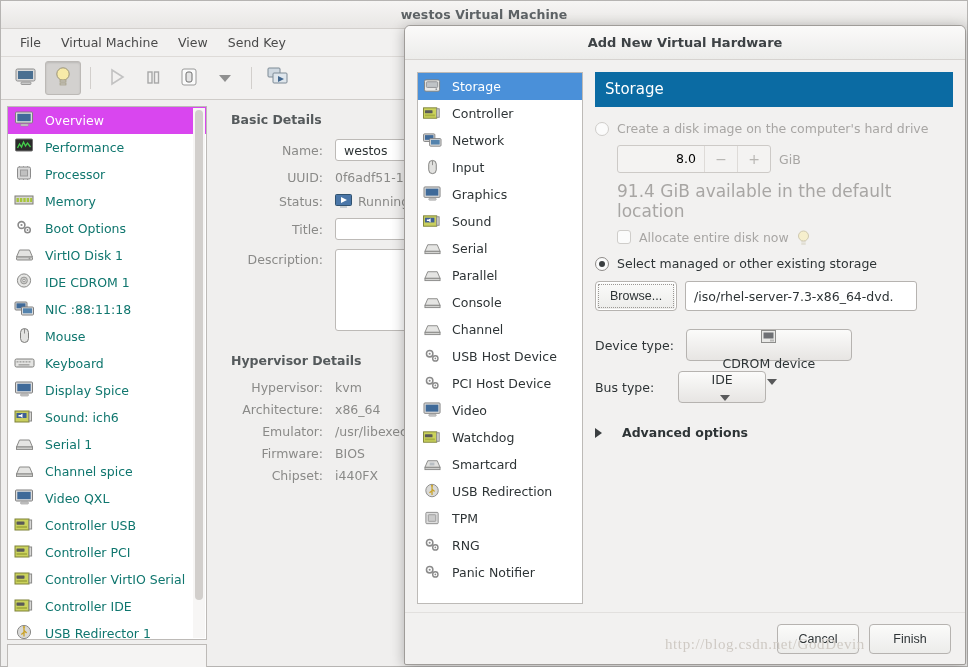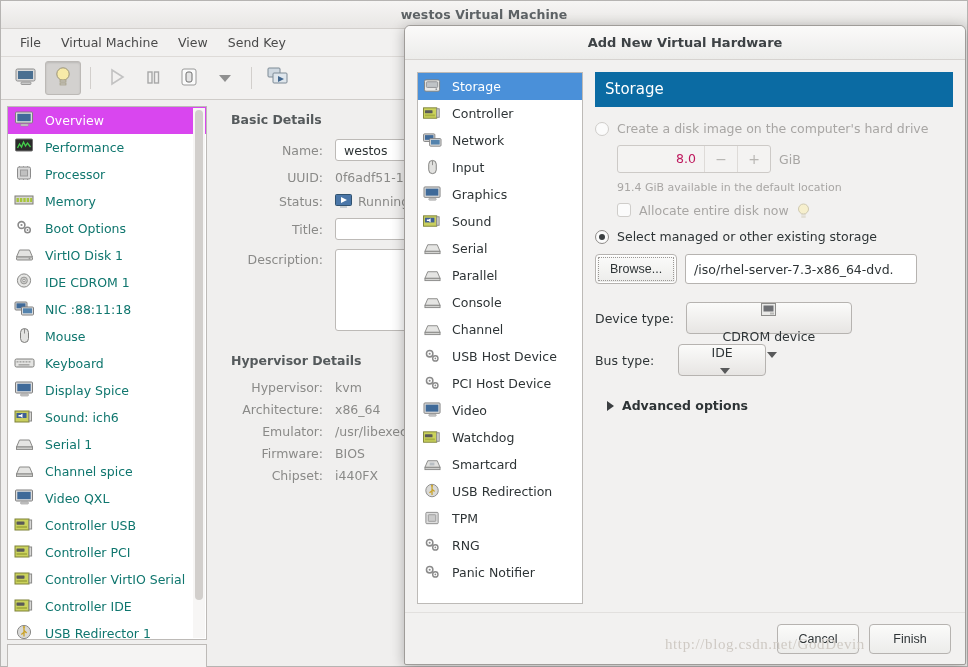--- a/index.html
+++ b/index.html
@@ -167,27 +167,27 @@
   .lbl-dis { color: #a8a6a4; font-size: 12.5px; }
   .lbl { color: #2e3436; font-size: 12.5px; }
 
   .spin-wrap { display: flex; align-items: center; gap: 8px; margin: 0 0 8px 22px; }
   .spin {
     display: flex; border: 1px solid #cdcac7; border-radius: 3px;
     background: #f4f3f2; height: 26px; overflow: hidden;
   }
   .spin-val {
     width: 78px; text-align: right; padding-right: 8px; line-height: 26px;
-    color: #be185d; font-size: 12.5px;
+    color: #000000; font-size: 12.5px;
   }
   .spin-btn {
     width: 32px; text-align: center; line-height: 26px;
     border-left: 1px solid #dedbd8; color: #b8b6b3; font-size: 14px;
   }
-  .avail-note { margin-left: 22px; color: #a8a6a4; font-size: 11px; margin-bottom: 9px; }
+  .avail-note { margin-left: 22px; color: #a8a6a4; font-size: 17px; margin-bottom: 9px; }
   .chk-line { display: flex; align-items: flex-start; gap: 8px; margin: 0 0 10px 22px; }
   .chkbox {
     width: 14px; height: 14px; border: 1px solid #cfcdca; border-radius: 3px;
     background: #fbfbfb; box-sizing: border-box; flex: 0 0 14px;
   }
   .bulb { width: 13px; height: 16px; }
 
   .browse-row { display: flex; align-items: center; gap: 8px; margin: 10px 0 0 0; }
   .btn {
     background: linear-gradient(to bottom, #fbfbfa, #ececea);
@@ -208,21 +208,21 @@
     background: linear-gradient(to bottom, #fbfbfa, #e7e5e3);
     border: 1px solid #b6b3b0; border-radius: 4px;
     height: 30px; display: flex; align-items: center;
     padding: 0 8px; gap: 8px; font-size: 12.5px; color: #2e3436; flex-direction: column;
   }
   .combo .caret {
     width: 0; height: 0; border-left: 5px solid transparent;
     border-right: 5px solid transparent; border-top: 6px solid #58595a;
     margin-left: 6px;
   }
-  .adv-row { display: flex; align-items: center; gap: 8px; margin-top: 22px; margin-left: 12px; }
+  .adv-row { display: flex; align-items: center; gap: 20px; margin-top: 22px; }
   .tri {
     width: 0; height: 0; border-top: 5px solid transparent;
     border-bottom: 5px solid transparent; border-left: 7px solid #3b3f41;
   }
   .adv-label { font-weight: bold; font-size: 12.5px; color: #2e3436; }
 
   .dlg-foot {
     position: absolute; left: 0; right: 0; bottom: 0; height: 52px;
     display: flex; align-items: center; justify-content: flex-end;
     gap: 10px; padding-right: 14px; box-sizing: border-box;

